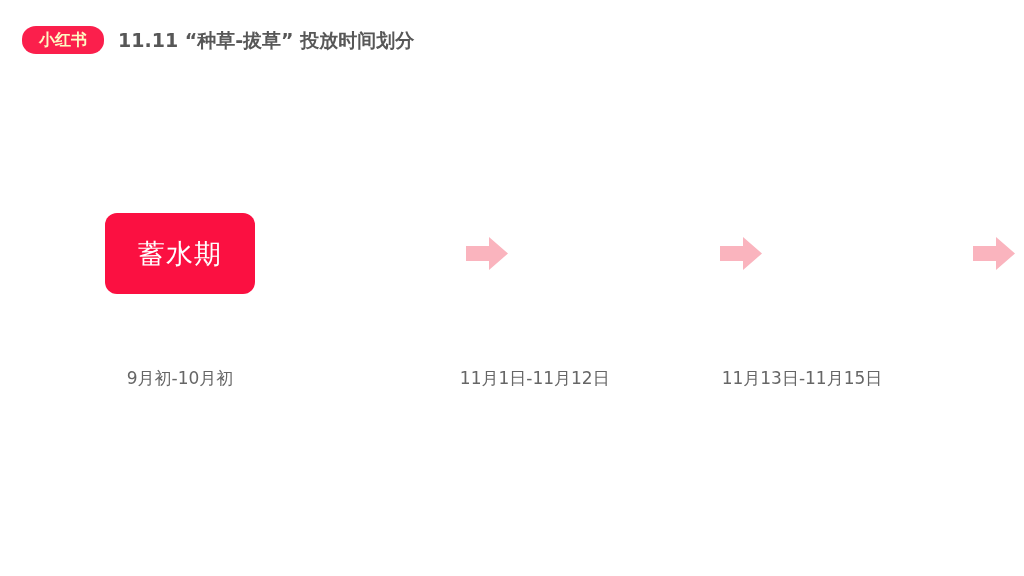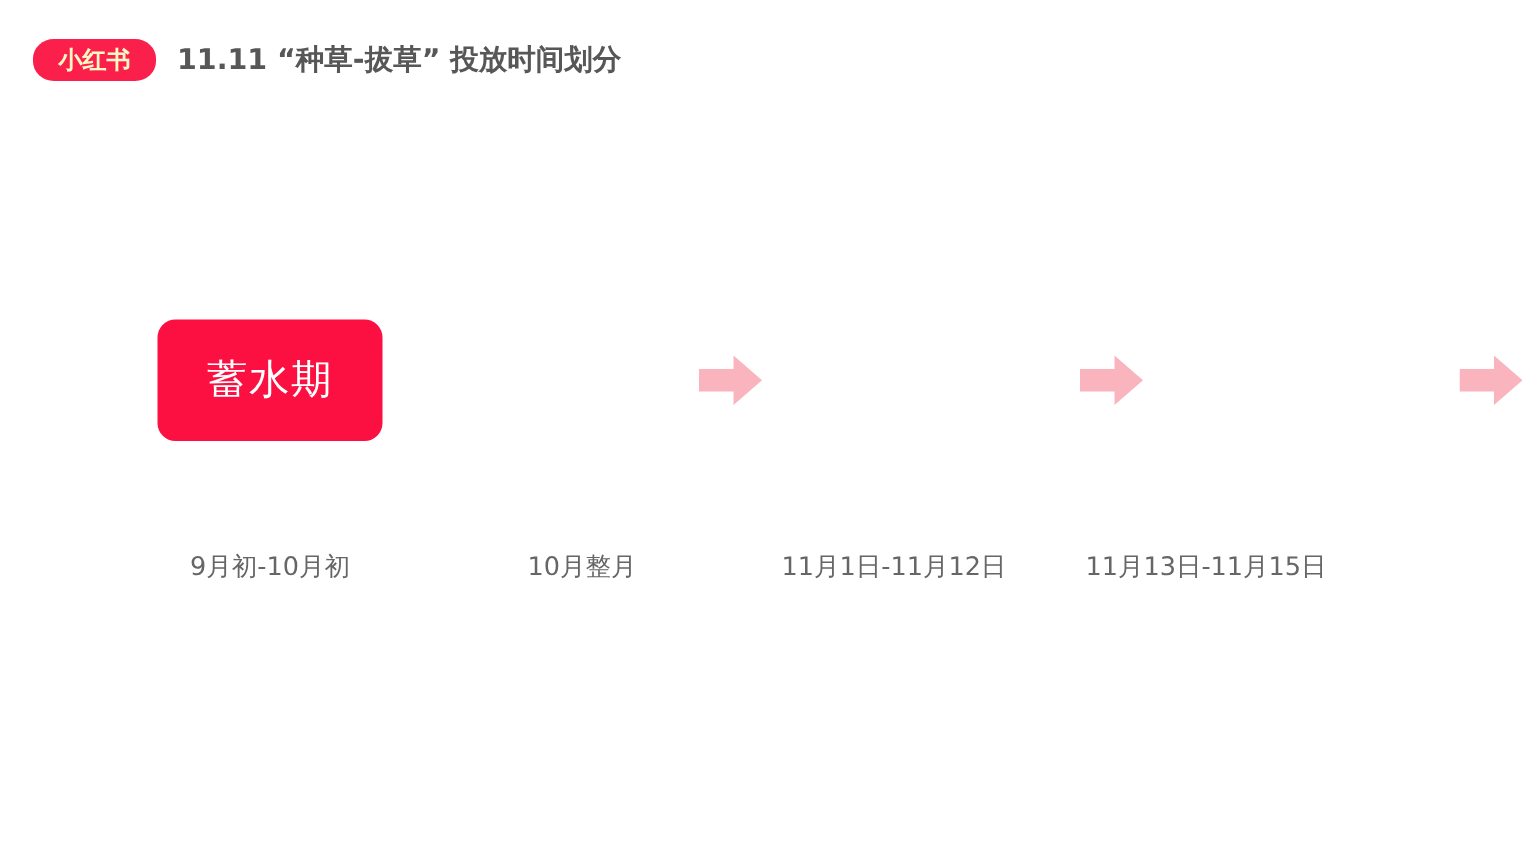--- a/index.html
+++ b/index.html
@@ -154,23 +154,20 @@
 
 </div>
 
 <div id="captions">
 
   <div class="caption-cell">
     <span class="caption-text">9月初-10月初</span>
   </div>
   <div class="caption-gap"></div>
 
-  <div class="caption-cell">
-    <span class="caption-text">10月整月</span>
-  </div>
   <div class="caption-gap"></div>
 
   <div class="caption-cell">
     <span class="caption-text">11月1日-11月12日</span>
   </div>
   <div class="caption-gap"></div>
 
   <div class="caption-cell">
     <span class="caption-text">11月13日-11月15日</span>
   </div>

